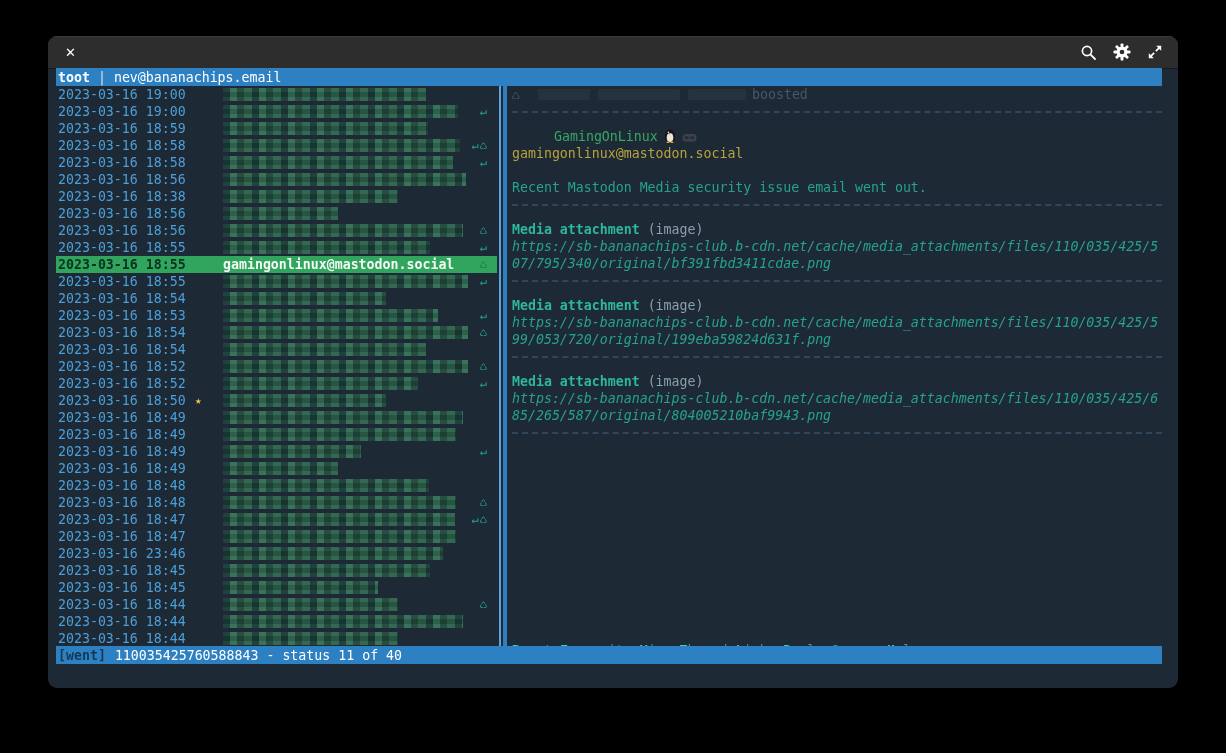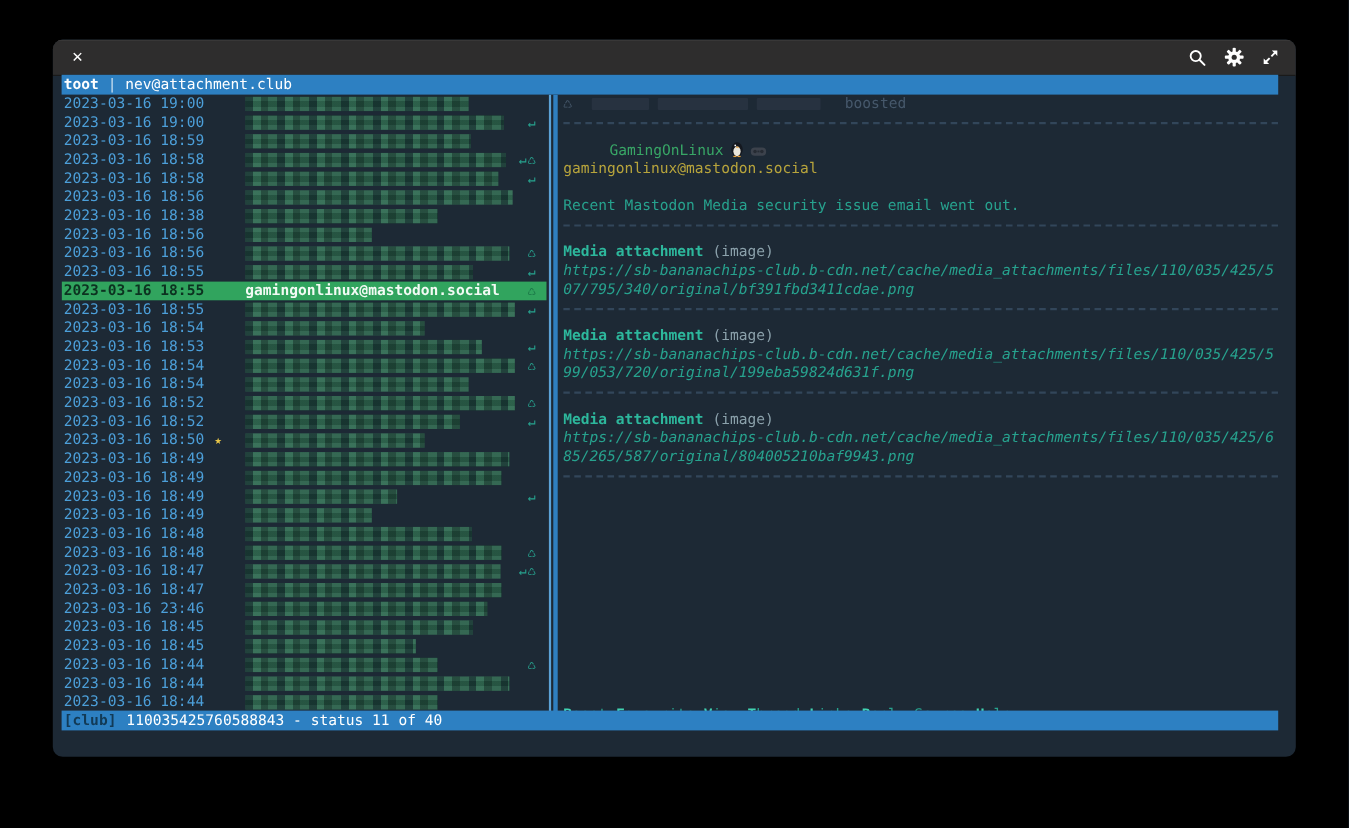--- a/index.html
+++ b/index.html
@@ -60,21 +60,21 @@
   .trow.sel .ts{color:#0c3220;font-weight:bold;}
   .trow.sel .ricons{color:#1a7446;}
   
   .scrollbar{position:absolute;left:443px;top:0;width:2px;height:100%;background:var(--scrollbar,#5ca2d6);}
   .pane-divider{position:absolute;left:447px;top:0;width:4px;height:100%;background:var(--divider_blue,#2f7fc0);}
   
   .right-pane{position:absolute;left:456px;top:0;width:650px;height:100%;overflow:hidden;}
   .dline{position:relative;height:17px;white-space:pre;}
   .dline.boosted{color:var(--dim,#46586b);}
   .dline .nblur{position:absolute;top:3px;height:11px;background:var(--redacted_gray,#273240);border-radius:1px;}
-  .dline .btxt{position:absolute;left:256px;}
+  .dline .btxt{position:absolute;left:240px;}
   .sepline{height:0;border-top:2px dashed var(--separator,#32465a);margin-top:8px;}
   .dline.name{color:var(--green,#38a666);margin-left:42px;}
   .dline.name svg{vertical-align:-2px;margin-left:6px;}
   .dline.account{color:var(--yellow,#b7a43c);}
   .dline.text{color:var(--teal,#27a28e);}
   .dline.attach .albl{color:#2db79c;font-weight:bold;}
   .dline.attach .akind{color:#8ba1ab;}
   .dline.url{height:34px;white-space:normal;word-break:break-all;font-style:italic;color:var(--teal,#27a28e);}
   .dline.stats{color:var(--dim,#46586b);}
   .dline.stats .gi{font-size:12px;}
@@ -120,21 +120,21 @@
             <path d="M9.2 1.8h5v5l-1.9-1.9-2.9 2.9-1.2-1.2 2.9-2.9zM6.8 14.2h-5v-5l1.9 1.9 2.9-2.9 1.2 1.2-2.9 2.9z"></path>
           </svg>
       </span>
     </div>
   </div>
 
   <div class="term">
     <div class="toot-bar">
       <span class="app">toot</span>
       <span class="sep">|</span>
-      <span>nev@attachment.club</span>
+      <span>nev@bananachips.email</span>
     </div>
 
     <div class="content">
       <div class="left-pane" id="timeline">
           <div class="trow">
             <span class="ts">2023-03-16 19:00</span>
             <div class="blur" style="width: 203px;"></div>
           </div>
           <div class="trow">
             <span class="ts">2023-03-16 19:00</span>
@@ -310,17 +310,17 @@
           <div class="dline url">https://sb-bananachips-club.b-cdn.net/cache/media_attachments/files/110/035/425/599/053/720/original/199eba59824d631f.png</div>
           <div class="dline sep"><div class="sepline"></div></div>
           <div class="dline attach"><span class="albl">Media attachment</span> <span class="akind">(image)</span></div>
           <div class="dline url">https://sb-bananachips-club.b-cdn.net/cache/media_attachments/files/110/035/425/685/265/587/original/804005210baf9943.png</div>
           <div class="dline sep"><div class="sepline"></div></div>
         </div>
       <div class="menu" id="menu"><span class="mitem"><span class="key">B</span>oost</span> <span class="mitem"><span class="key">F</span>avourite</span> <span class="mitem"><span class="key">V</span>iew</span> <span class="mitem"><span class="key">T</span>hread</span> <span class="mitem"><span class="key">L</span>inks</span> <span class="mitem"><span class="key">R</span>eply</span> <span class="mitem">So<span class="key">u</span>rce</span> <span class="mitem"><span class="key">H</span>elp</span></div>
     </div>
 
     <div class="status-bar">
-      <span class="ctx">[club]</span>
+      <span class="ctx">[went]</span>
       <span>110035425760588843 - status 11 of 40</span>
     </div>
   </div>
 </div>
 
 </body></html>

